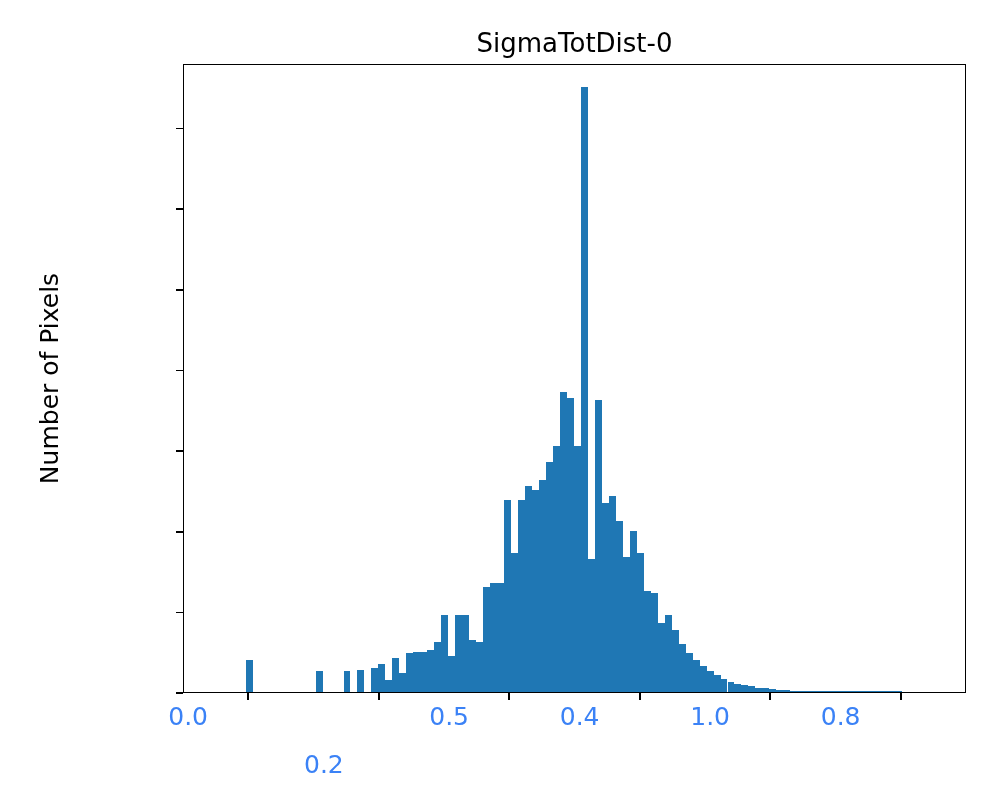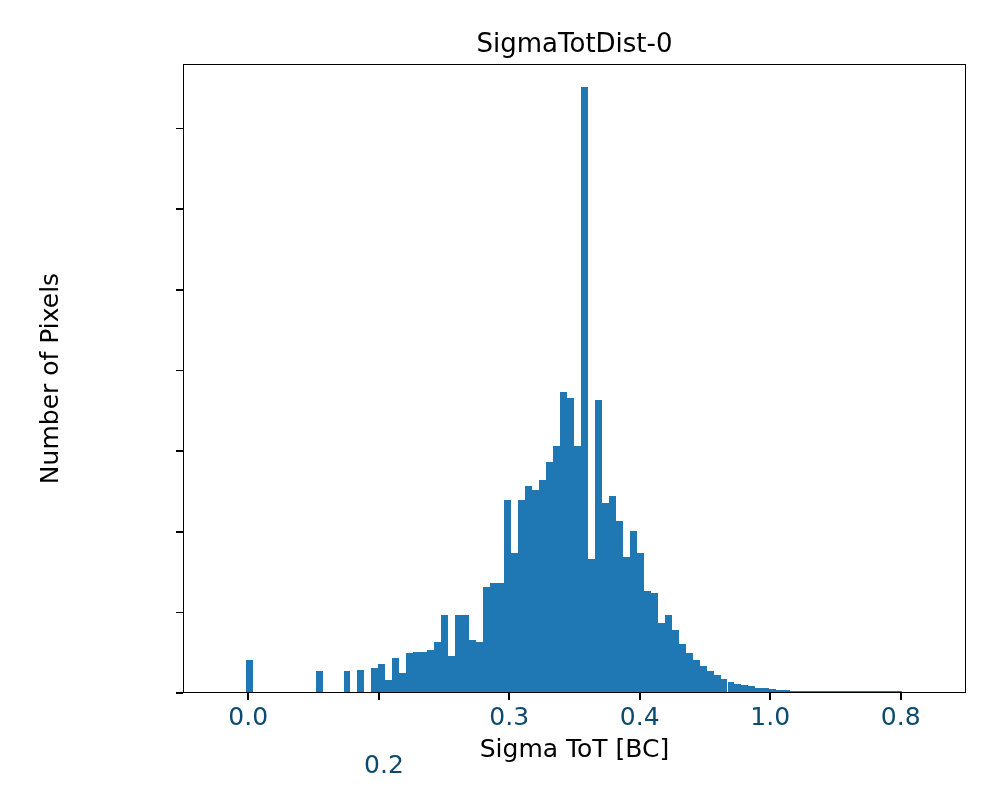--- a/index.html
+++ b/index.html
@@ -66,23 +66,22 @@
   .xtick-mark {
     position: absolute;
     height: 7px;
     width: 1.6px;
     background: #000000;
     top: 0px;
   }
   .xtick-label {
     position: absolute;
     top: 10px;
-    text-align: center;
     font-size: 25px;
-    color: #0c4a6e;
+    color: #3b82f6;
     line-height: 28px;
     white-space: nowrap;
     width: 160px;
     margin-left: -80px;
   }
   #ytick-group, #xtick-group {
     position: absolute;
     left: 0;
     top: 0;
   }
@@ -219,25 +218,24 @@
       <div class="ytick-mark" style="top: 224.995px;"></div>
       <div class="ytick-mark" style="top: 144.354px;"></div>
       <div class="ytick-mark" style="top: 63.7128px;"></div>
     </div>
   <div id="xtick-group">
       <div class="xtick-mark" style="left: 64.45px;"></div>
       <div class="xtick-label" style="left: 65.25px;">0.0</div>
       <div class="xtick-mark" style="left: 194.95px;"></div>
       <div class="xtick-label" style="left: 201px; margin-top: 48px;">0.2</div>
       <div class="xtick-mark" style="left: 325.45px;"></div>
-      <div class="xtick-label" style="left: 326.25px;">0.3</div>
+      <div class="xtick-label" style="left: 326.25px;">0.5</div>
       <div class="xtick-mark" style="left: 455.95px;"></div>
       <div class="xtick-label" style="left: 456.75px;">0.4</div>
       <div class="xtick-mark" style="left: 586.45px;"></div>
       <div class="xtick-label" style="left: 587.25px;">1.0</div>
       <div class="xtick-mark" style="left: 716.95px;"></div>
       <div class="xtick-label" style="left: 717.75px;">0.8</div>
     </div>
 
-  <div id="xlabel">Sigma ToT [BC]</div>
   <div id="ylabel">Number of Pixels</div>
 
 </div>
 
 </body></html>

